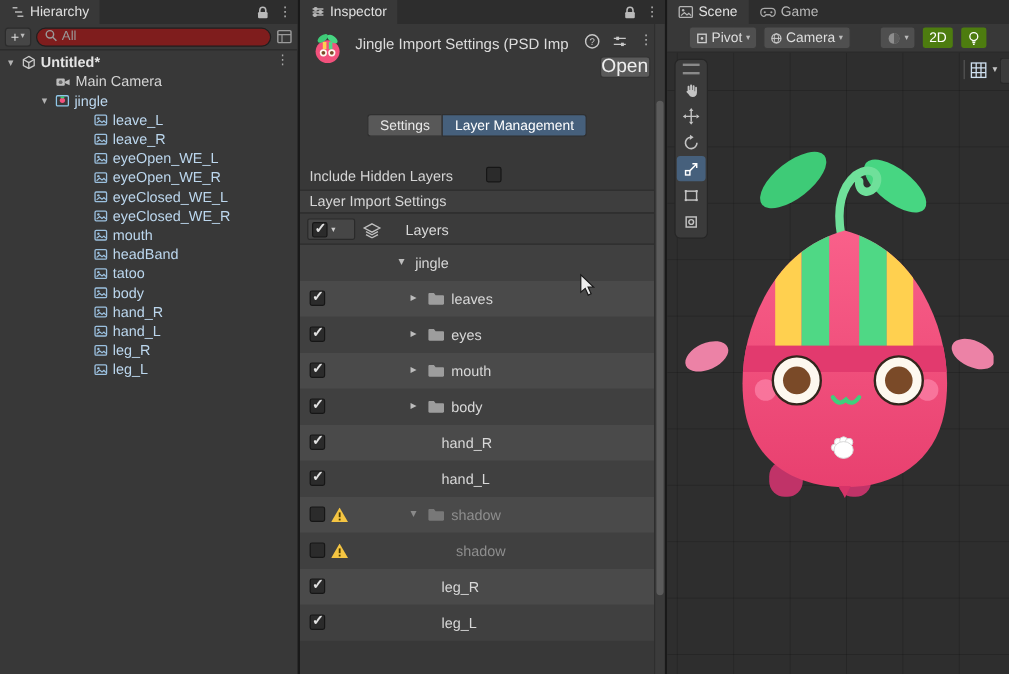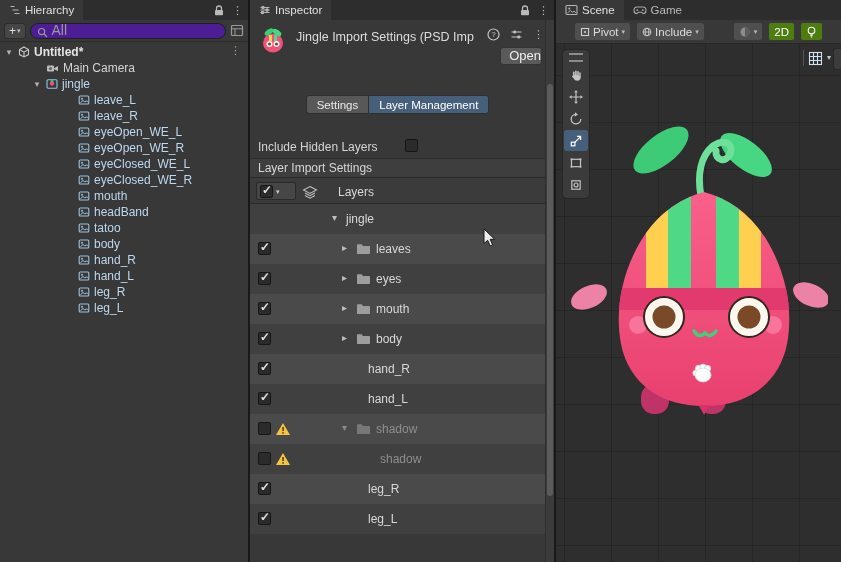--- a/index.html
+++ b/index.html
@@ -16,36 +16,36 @@
   .tabbar{position:absolute;top:0;left:0;right:0;height:20px;background:#2d2d2d;display:flex;align-items:stretch}
   .tab{display:inline-flex;align-items:center;gap:4px;height:20px;padding:0 9px;color:#b9b9b9;font-size:11.5px;cursor:default}
   .tab.active{background:#383838;color:#e0e0e0}
   .bar-right{position:absolute;right:5px;top:0;height:20px;display:flex;align-items:center;gap:7px;color:#b5b5b5}
   .kebab{font-size:11px;color:#bdbdbd;line-height:1}
 
   
   .h-toolbar{position:absolute;top:20px;left:0;right:0;height:22px;background:#383838;border-bottom:1px solid #2a2a2a;display:flex;align-items:center;gap:4px;padding:0 4px}
   .add-btn{height:16px;display:flex;align-items:center;gap:1px;background:#464646;border:1px solid #2c2c2c;border-radius:3px;padding:0 4px;color:#ddd;font-size:12px}
   .add-btn .tc{font-size:7px;color:#bbb}
-  .search{flex:1;height:16px;background:#4c1d95;border:1px solid #1f1f1f;border-radius:9px;display:flex;align-items:flex-end;gap:4px;padding:0 6px;color:#9a9a9a;font-size:14px}
+  .search{flex:1;height:16px;background:#7f1d1d;border:1px solid #1f1f1f;border-radius:9px;display:flex;align-items:flex-start;gap:4px;padding:0 6px;color:#9a9a9a;font-size:11px}
 
   
   .tree{position:absolute;top:44px;left:0;right:0;bottom:0}
   .trow{height:16px;display:flex;align-items:center;gap:4px;position:relative;color:#d4d4d4}
   .caret{width:10px;text-align:center;color:#b2b2b2;font-size:9px}
   .lvl0{padding-left:4px}.lvl1{padding-left:32px}.lvl2{padding-left:64px}
   .rootlbl{font-weight:bold;color:#e4e4e4}
   .bluish{color:#bcd7ee}
   .row-kebab{position:absolute;right:7px;top:1px;color:#a8a8a8}
 
   
   .insp-thumb{position:absolute;left:8px;top:25px}
   .insp-title{position:absolute;left:46px;top:30px;width:210px;font-size:12.5px;font-weight:normal;color:#dcdcdc;white-space:nowrap;overflow:hidden}
   .head-icons{position:absolute;top:28px;right:10px;display:flex;align-items:center;gap:10px;color:#c6c6c6}
-  .open-btn{position:absolute;top:47px;right:12px;width:42px;height:18px;background:#5a5a5a;border:1px solid #333;border-radius:3px;text-align:right;line-height:16px;font-size:13px;color:#eee}
+  .open-btn{position:absolute;top:47px;right:12px;width:42px;height:18px;background:#5a5a5a;border:1px solid #333;border-radius:3px;text-align:left;line-height:16px;font-size:16px;color:#eee}
   .seg-wrap{position:absolute;top:95px;left:0;width:295px;display:flex;justify-content:center}
   .seg{height:19px;padding:0 10px;display:inline-flex;align-items:center;background:#585858;border:1px solid #2f2f2f;color:#e8e8e8;font-size:11.5px}
   .seg.first{border-radius:3px 0 0 3px;border-right:none}
   .seg.sel{background:#46607c;border-radius:0 3px 3px 0;color:#fff}
   .include-row{position:absolute;top:138px;left:0;width:295px;height:16px;padding-left:8px;display:flex;align-items:flex-end;color:#d4d4d4}
   .include-row .cb{position:absolute;left:155px;top:1px}
   .section-hdr{position:absolute;top:158px;left:0;width:295px;height:19px;line-height:19px;padding-left:8px;background:#3e3e3e;border-top:1px solid #2c2c2c;color:#d6d6d6}
   .tbl-hdr{position:absolute;top:177px;left:0;width:295px;height:27px;background:#3b3b3b;border-top:1px solid #2a2a2a;border-bottom:1px solid #2a2a2a}
   .hdr-cbgroup{position:absolute;left:6px;top:4px;width:40px;height:18px;background:#464646;border:1px solid #2a2a2a;border-radius:2px;display:flex;align-items:center;gap:3px;padding:0 3px}
   .hdr-cbgroup .tc{font-size:7px;color:#ccc}
@@ -494,21 +494,21 @@
           </svg>
         <span>Pivot</span>
         <span class="tc">▾</span>
       </div>
       <div class="tb-btn">
         <svg width="10" height="10" viewBox="0 0 10 10">
             <circle cx="5" cy="5" r="3.8" fill="none" stroke="#cfcfcf" stroke-width="1"></circle>
             <ellipse cx="5" cy="5" rx="1.8" ry="3.8" fill="none" stroke="#cfcfcf" stroke-width=".8"></ellipse>
             <path d="M1.2 5h7.6" stroke="#cfcfcf" stroke-width=".8"></path>
           </svg>
-        <span>Include</span>
+        <span>Camera</span>
         <span class="tc">▾</span>
       </div>
       <div class="spacer"></div>
       <div class="tb-btn">
         <svg width="12" height="12" viewBox="0 0 12 12">
             <circle cx="6" cy="6" r="4.5" fill="#8d8d8d"></circle>
             <path d="M6 1.5a4.5 4.5 0 010 9z" fill="#5c5c5c"></path>
           </svg>
         <span class="tc">▾</span>
       </div>

